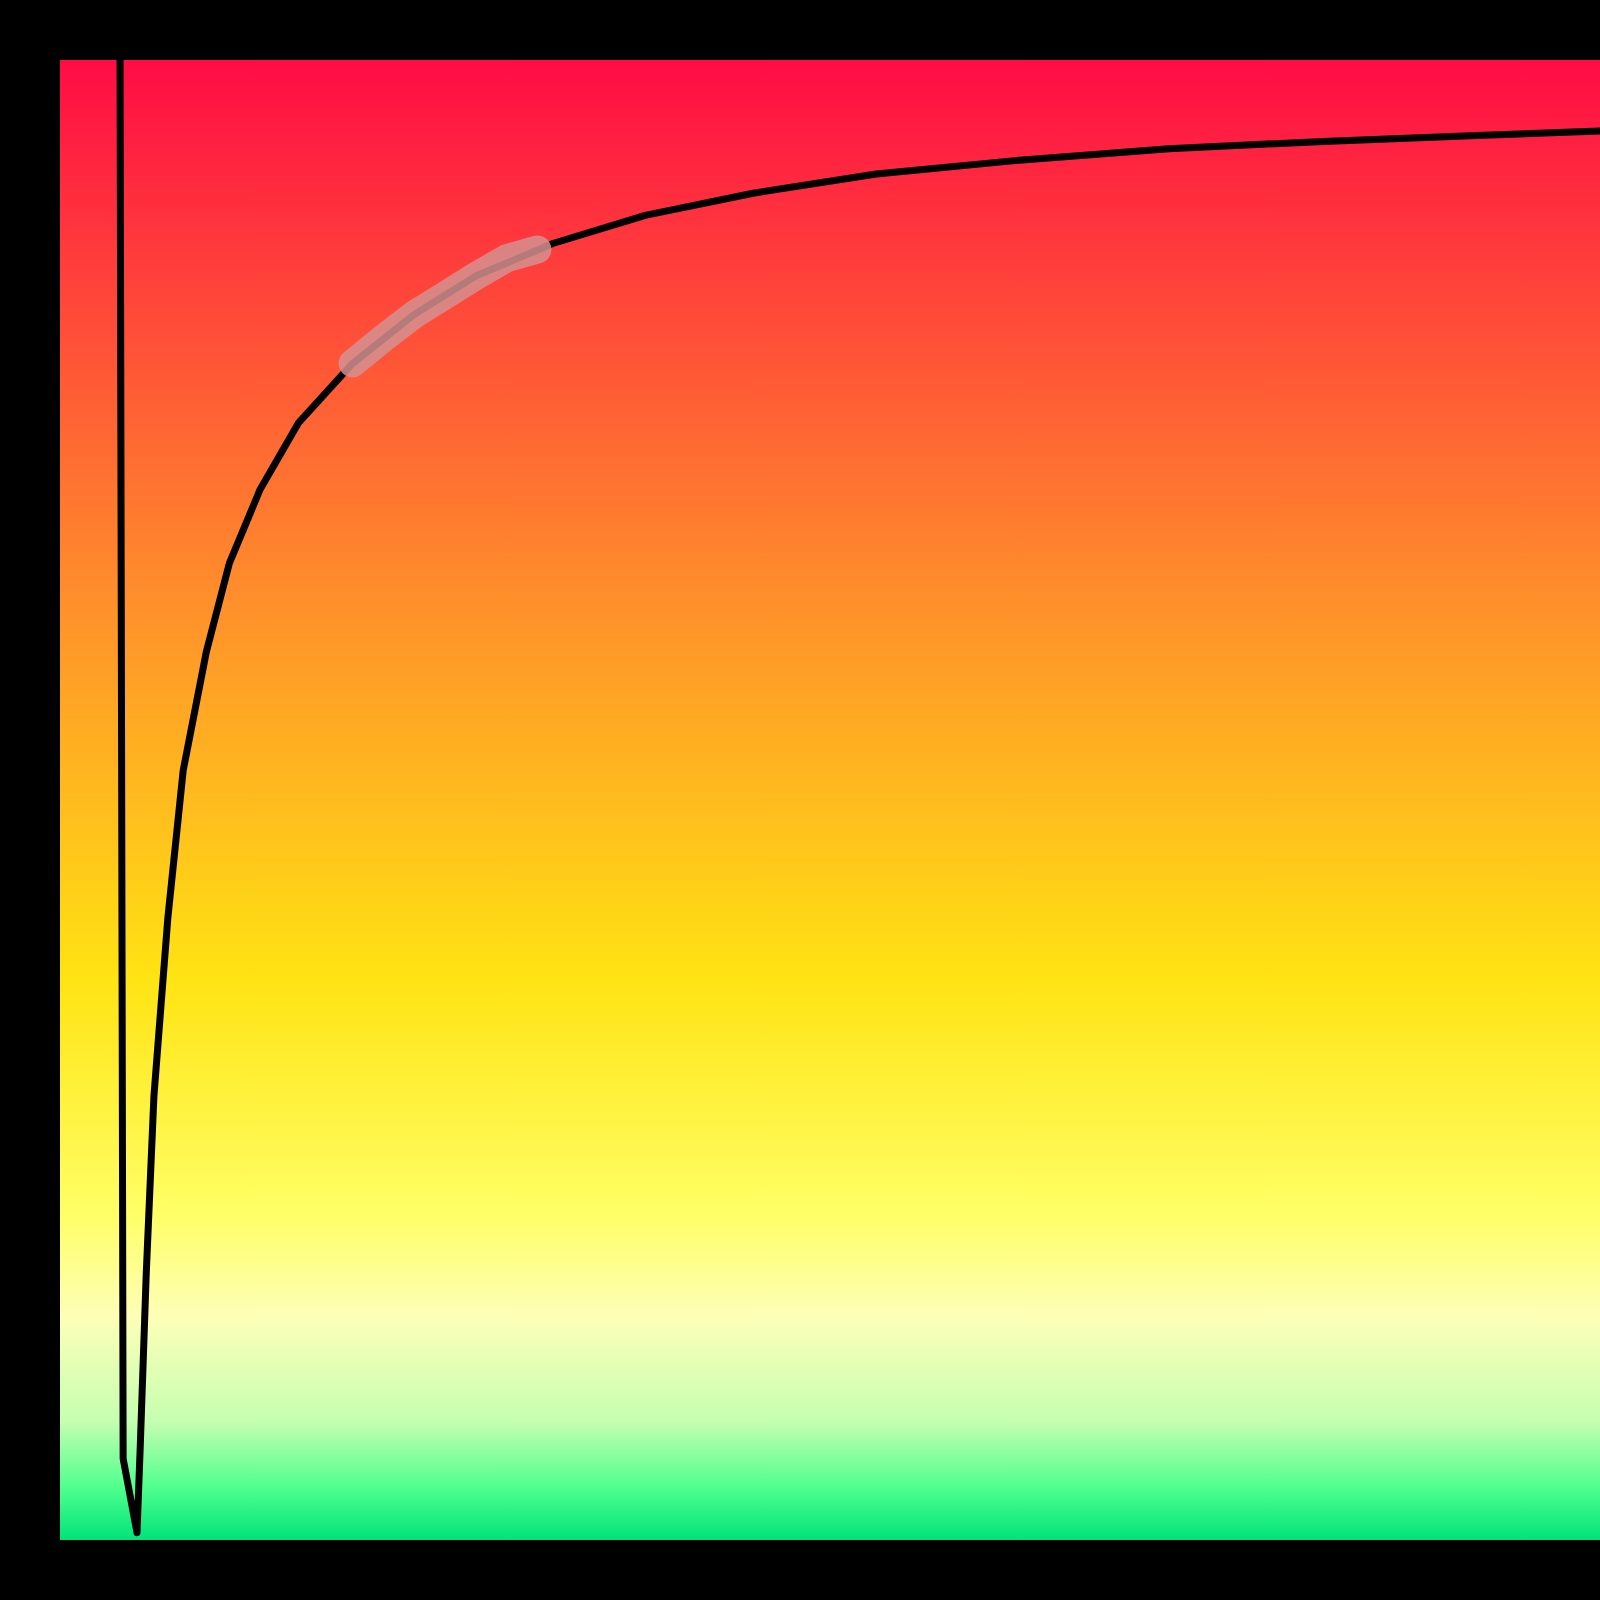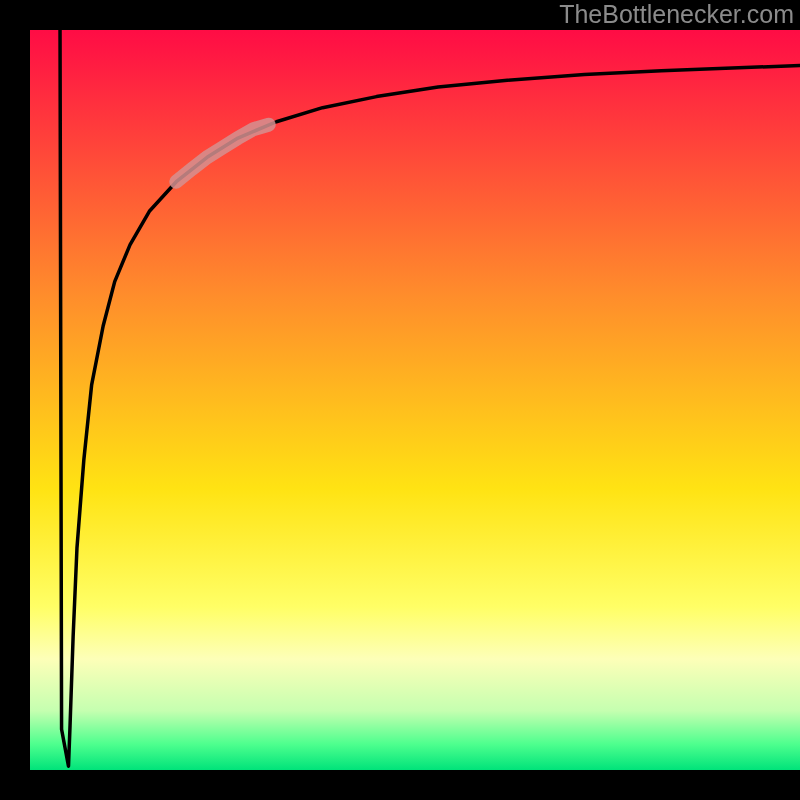--- a/index.html
+++ b/index.html
@@ -28,21 +28,20 @@
     z-index: 5;
   }
   svg {
     display: block;
   }
 </style>
 </head>
 <body>
 
 <div class="stage">
-  <div class="watermark">TheBottlenecker.com</div>
   <svg id="chart-svg" width="800" height="800" viewBox="0 0 800 800">
     <defs>
       <linearGradient id="bg-grad" x1="0" y1="0" x2="0" y2="1">
           <stop offset="0%" stop-color="#ff0c45"></stop>
           <stop offset="35%" stop-color="#ff8a2c"></stop>
           <stop offset="62%" stop-color="#ffe313"></stop>
           <stop offset="78%" stop-color="#ffff66"></stop>
           <stop offset="85%" stop-color="#fdffb8"></stop>
           <stop offset="92%" stop-color="#c5ffb0"></stop>
           <stop offset="96.5%" stop-color="#4eff8e"></stop>

